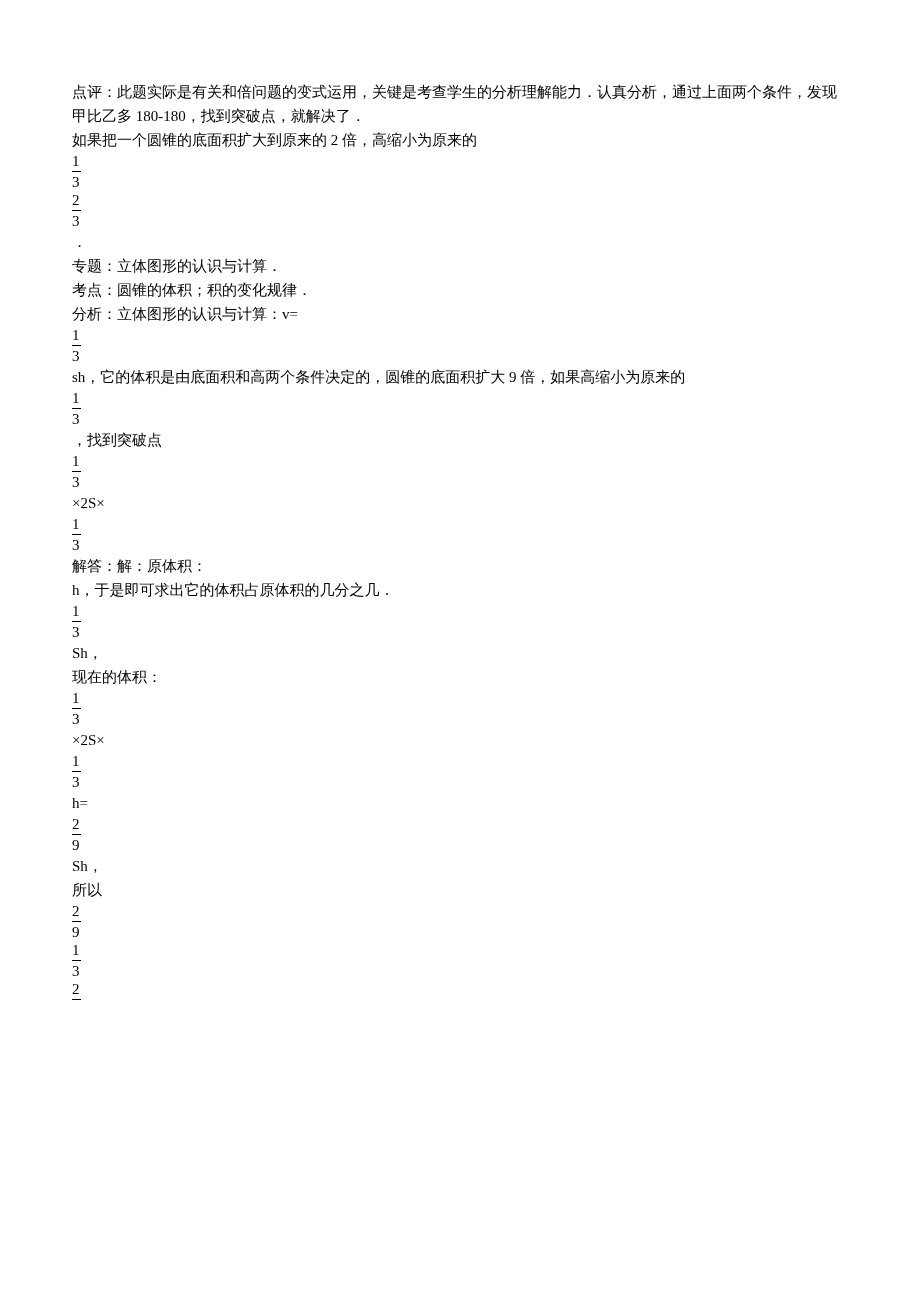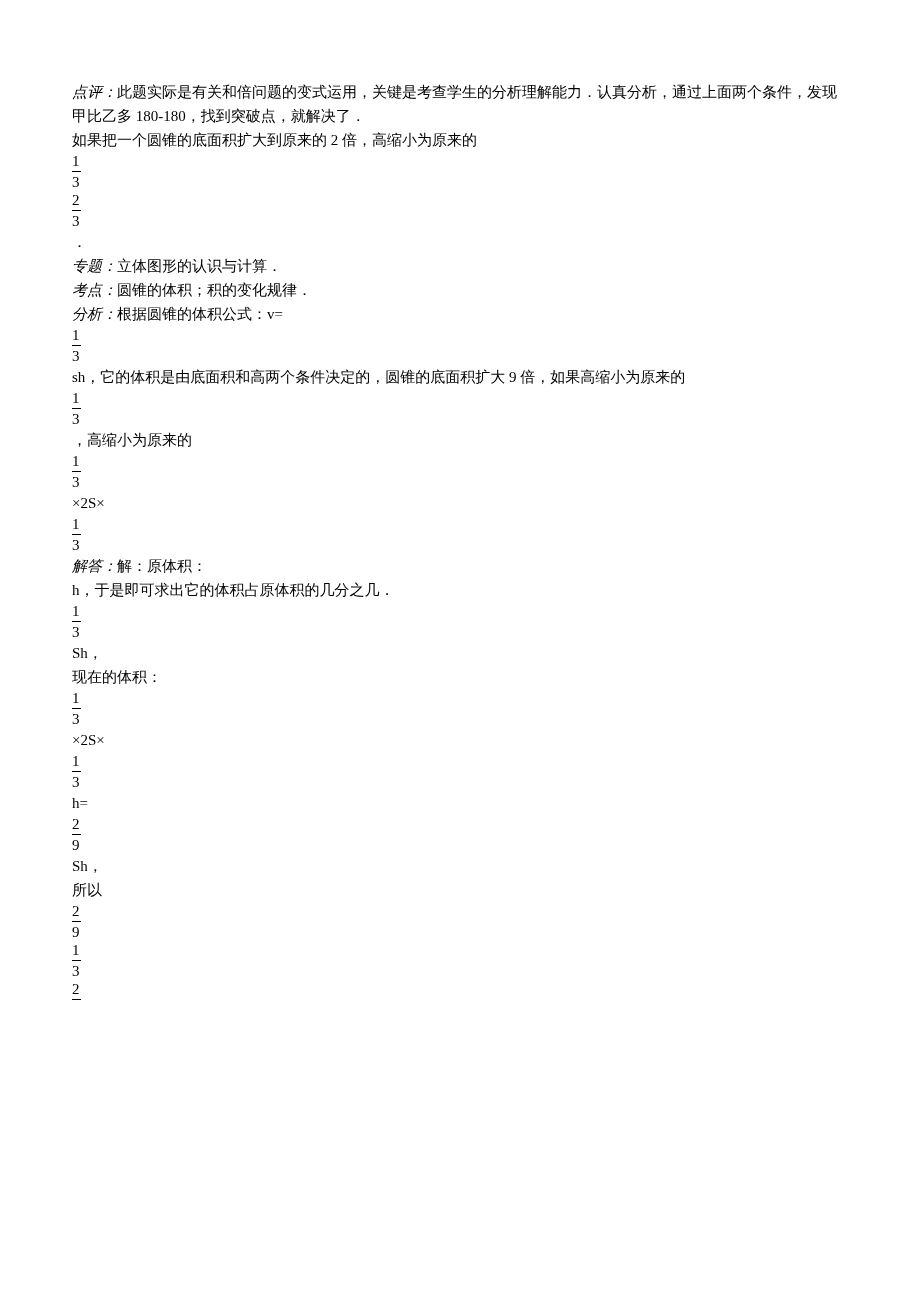--- a/index.html
+++ b/index.html
@@ -13,21 +13,20 @@
       line-height: 1.6;
       color: #000;
       background: #fff;
       padding: 80px 72px 40px 72px;
       width: 920px;
     }
     .line {
       display: block;
     }
     .italic {
-      font-style: italic;
     }
     .frac {
       display: block;
       line-height: 1.2;
     }
     .frac .num {
       display: block;
     }
     .frac .den {
       display: block;
@@ -52,33 +51,33 @@
       <span class="den">3</span>
     </div>
     <div class="frac">
       <span class="num">2</span>
       <span class="bar"></span>
       <span class="den">3</span>
     </div>
     <div class="line">．</div>
     <div class="line"><span class="italic">专题：</span><span>立体图形的认识与计算．</span></div>
     <div class="line"><span class="italic">考点：</span><span>圆锥的体积；积的变化规律．</span></div>
-    <div class="line"><span class="italic">分析：</span><span>根据圆锥的体积公式：v=</span></div>
+    <div class="line"><span class="italic">分析：</span><span>立体图形的认识与计算：v=</span></div>
     <div class="frac">
       <span class="num">1</span>
       <span class="bar"></span>
       <span class="den">3</span>
     </div>
     <div class="line">sh，它的体积是由底面积和高两个条件决定的，圆锥的底面积扩大 9 倍，如果高缩小为原来的</div>
     <div class="frac">
       <span class="num">1</span>
       <span class="bar"></span>
       <span class="den">3</span>
     </div>
-    <div class="line">，高缩小为原来的</div>
+    <div class="line">，找到突破点</div>
     <div class="frac">
       <span class="num">1</span>
       <span class="bar"></span>
       <span class="den">3</span>
     </div>
     <div class="line">×2S×</div>
     <div class="frac">
       <span class="num">1</span>
       <span class="bar"></span>
       <span class="den">3</span>

